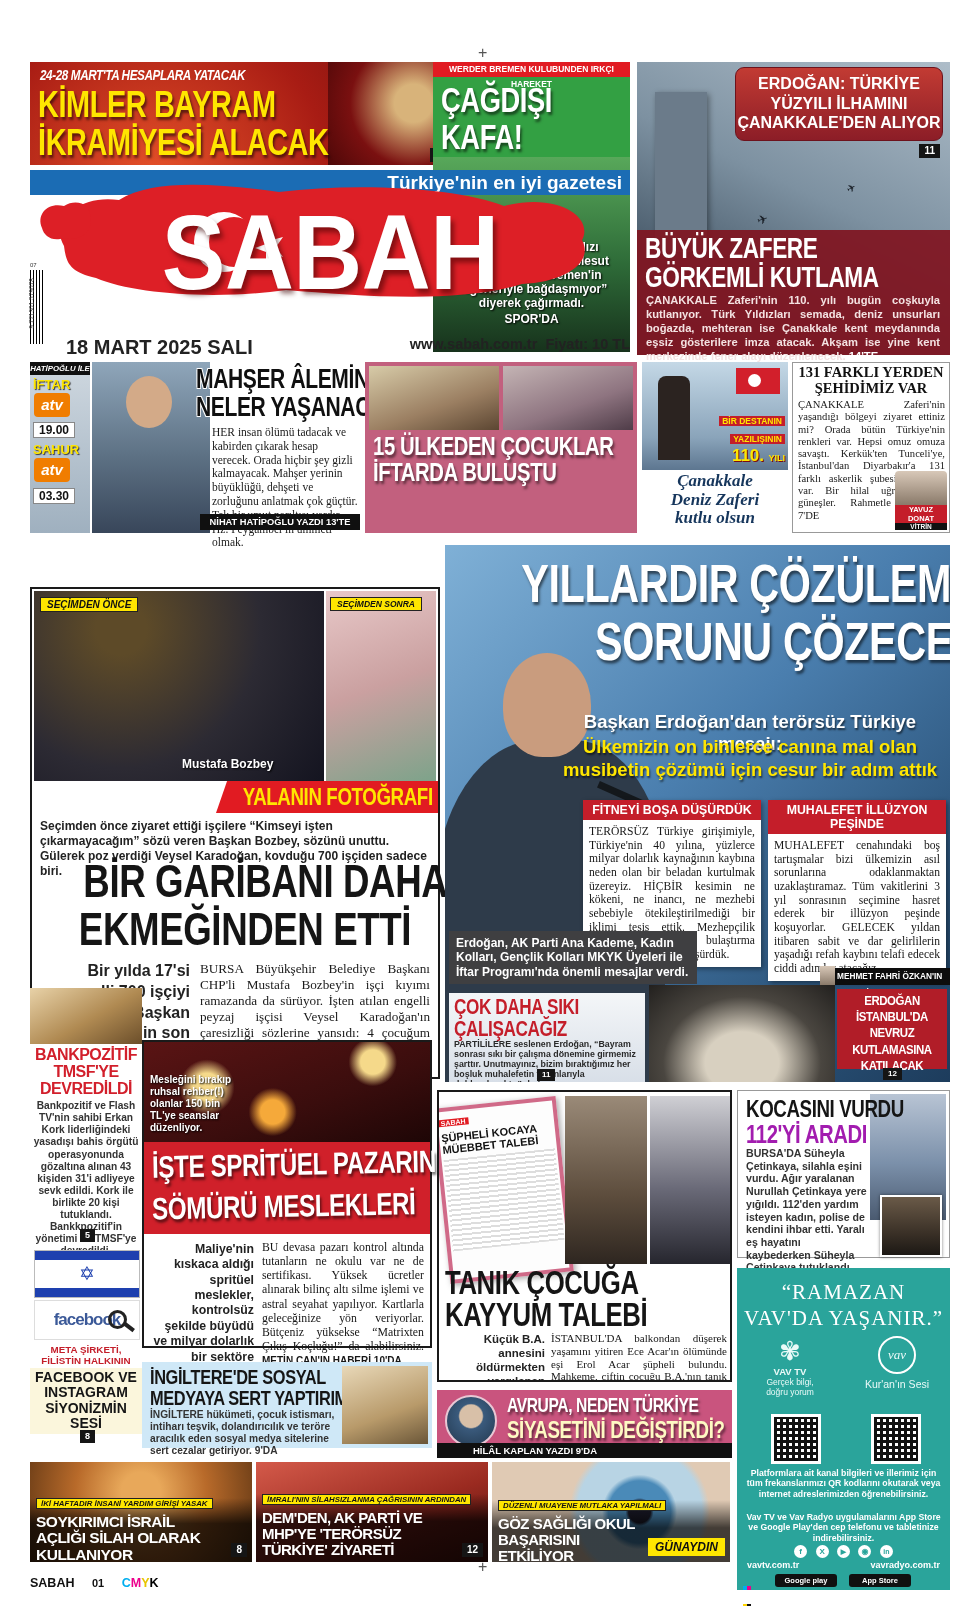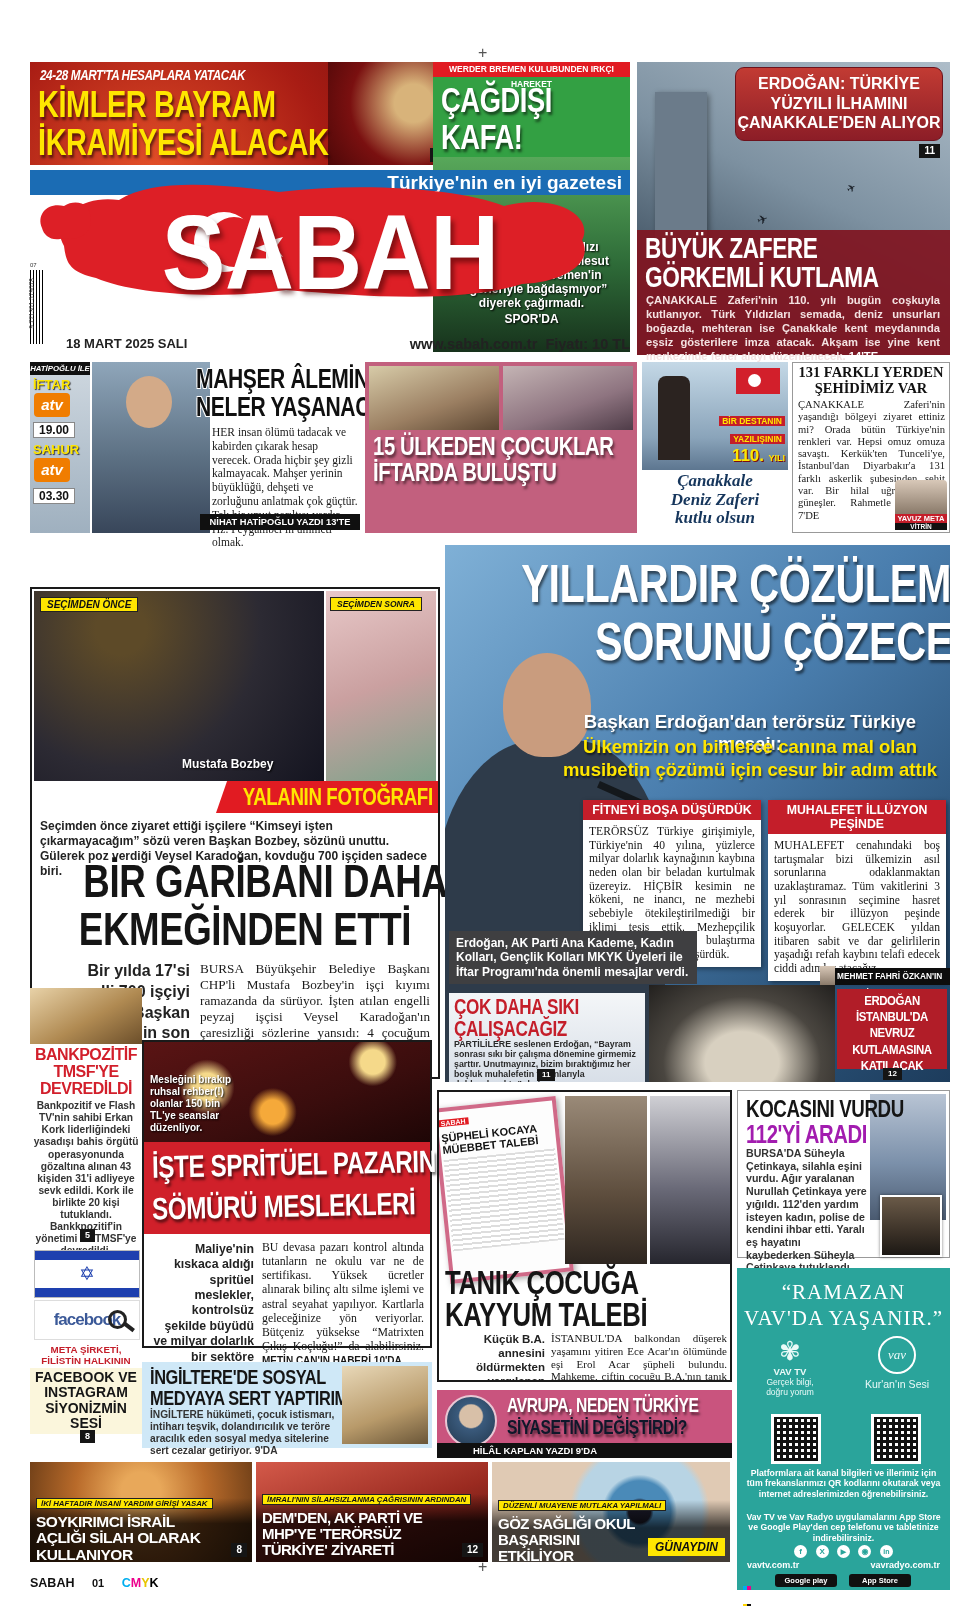--- a/index.html
+++ b/index.html
@@ -96,21 +96,21 @@
   <div class="abs" style="left:30px;top:170px;width:600px;height:186px;">
     <div class="abs" style="left:0;top:0;width:100%;height:25px;background:#1b6cb4;color:#fff;font-size:19px;font-weight:bold;text-align:right;padding-right:8px;box-sizing:border-box;line-height:25px;">Türkiye'nin en iyi gazetesi</div>
     <svg class="abs" style="left:4px;top:6px;" width="592" height="158" viewBox="0 0 592 158">
       <path d="M30,70 C15,45 45,18 85,24 C120,2 185,8 245,16 C325,6 425,12 470,30 C525,16 560,42 548,64 C560,86 532,106 488,108 C425,128 325,120 252,114 C180,124 100,118 62,102 C35,96 32,86 30,70 Z" fill="#dd1f26"></path>
       <path d="M8,52 C2,38 14,26 30,30 C42,22 58,28 56,42 C60,56 44,66 30,62 C18,66 10,60 8,52 Z" fill="#dd1f26"></path>
       <circle cx="190" cy="66" r="30" fill="#fff"></circle>
       <circle cx="200" cy="66" r="25" fill="#dd1f26"></circle>
       <path d="M232,54 l6,10 11,-3 -7,10 7,10 -11,-3 -6,10 0,-12 -11,-4 11,-4 Z" fill="#fff"></path>
     </svg>
     <div class="abs" style="left:0;top:22px;width:100%;text-align:center;color:#fff;font-size:106px;font-weight:bold;letter-spacing:-3px;text-shadow:4px 5px 6px rgba(60,0,0,.55);"><span class="cxc" style="transform:scaleX(.9);">SABAH</span></div>
-    <div class="abs" style="left:36px;top:166px;font-size:13px;font-weight:bold;color:#222;">18 MART 2025 SALI</div>
+    <div class="abs" style="left:36px;top:166px;font-size:20px;font-weight:bold;color:#222;">18 MART 2025 SALI</div>
     <div class="abs" style="right:0;top:166px;font-size:14.5px;font-weight:bold;color:#222;">
       <span>www.sabah.com.tr</span>&nbsp;
       <span>Fiyatı: 10 TL</span>
     </div>
     <div class="abs" style="left:0;top:92px;font-size:6px;color:#333;">07</div>
     <div class="abs barcode" style="left:0;top:100px;width:15px;height:74px;"></div>
     <div class="abs" style="left:-24px;top:130px;font-size:6.5px;color:#333;transform:rotate(-90deg);white-space:nowrap;">9 771301 579078</div>
   </div>
 
   <div class="abs" style="left:30px;top:362px;width:60px;height:171px;background:linear-gradient(180deg,#cfd8e0,#9fb0bf);">
@@ -155,21 +155,21 @@
     <div class="abs ser" style="left:0;top:110px;width:146px;text-align:center;font-size:17px;font-weight:bold;font-style:italic;color:#16365c;line-height:1.1;">
       <span>Çanakkale</span><br>
       <span>Deniz Zaferi</span><br>
       <span>kutlu olsun</span>
     </div>
     <div class="abs" style="left:150px;top:0;width:158px;height:171px;border:1px solid #999;box-sizing:border-box;">
       <div class="abs ser" style="left:4px;top:2px;width:148px;text-align:center;font-size:14.5px;font-weight:bold;color:#111;line-height:1.1;">131 FARKLI YERDEN ŞEHİDİMİZ VAR</div>
       <div class="abs ser just" style="left:5px;top:36px;width:147px;font-size:10.6px;line-height:1.16;color:#1a1a1a;">ÇANAKKALE Zaferi'nin yaşandığı bölgeyi ziyaret ettiniz mi? Orada bütün Türkiye'nin renkleri var. Hepsi omuz omuza savaştı. Kerkük'ten Tunceli'ye, İstanbul'dan Diyarbakır'a 131 farklı askerlik şubesinden şehit var. Bir hilal uğruna batan güneşler. Rahmetle anıyoruz. 7'DE</div>
       <div class="abs" style="right:2px;bottom:2px;width:52px;">
         <div class="ph-author" style="width:52px;height:34px;border-radius:4px 4px 0 0;"></div>
-        <div style="background:#c41e2a;color:#fff;font-size:7.5px;font-weight:bold;text-align:center;">YAVUZ META</div>
+        <div style="background:#c41e2a;color:#fff;font-size:7.5px;font-weight:bold;text-align:center;">YAVUZ DONAT</div>
         <div style="background:#111;color:#fff;font-size:6.5px;font-weight:bold;text-align:center;">VİTRİN</div>
       </div>
     </div>
   </div>
 
   <div class="abs" style="left:30px;top:545px;width:410px;height:492px;border:2px solid #1a1a1a;box-sizing:border-box;background:#fff;margin-top:42px;">
     <div class="abs ph-night" style="left:2px;top:2px;width:290px;height:190px;"></div>
     <div class="abs ph-selfie" style="left:294px;top:2px;width:110px;height:190px;"></div>
     <div class="abs chip" style="left:8px;top:8px;">SEÇİMDEN ÖNCE</div>
     <div class="abs chip" style="left:298px;top:8px;font-size:8.5px;">SEÇİMDEN SONRA</div>
@@ -270,21 +270,21 @@
     <div class="abs ph-woman" style="left:211px;top:4px;width:80px;height:168px;"></div>
     <div class="abs" style="left:6px;top:172px;color:#151515;font-size:33px;"><span class="cx">TANIK ÇOCUĞA</span></div>
     <div class="abs" style="left:6px;top:204px;color:#151515;font-size:33px;"><span class="cx">KAYYUM TALEBİ</span></div>
     <div class="abs" style="left:6px;top:240px;width:100px;text-align:right;font-size:11.5px;font-weight:bold;color:#222;line-height:1.22;">Küçük B.A. annesini öldürmekten yargılanan babasının davasında tanıklık yapacak</div>
     <div class="abs ser just" style="left:112px;top:240px;width:176px;font-size:11px;line-height:1.16;color:#161616;">İSTANBUL'DA balkondan düşerek yaşamını yitiren Ece Acar'ın ölümünde eşi Erol Acar şüpheli bulundu. Mahkeme, çiftin çocuğu B.A.'nın tanık olarak dinlenmesine ve çocuğa “temsil kayyumu” atanmasına karar verdi. 3'TE</div>
   </div>
 
   <div class="abs" style="left:437px;top:1390px;width:295px;height:68px;background:#c9547e;">
     <div class="abs ph-hilal" style="left:8px;top:5px;width:48px;height:48px;border-radius:50%;border:2px solid #e9c7d4;"></div>
     <div class="abs" style="left:70px;top:4px;color:#fff;font-size:20px;"><span class="cx sh">AVRUPA, NEDEN TÜRKİYE</span></div>
-    <div class="abs" style="left:70px;top:26px;color:#0f172a;font-size:20px;"><span class="cx sh">SİYASETİNİ DEĞİŞTİRDİ?</span></div>
+    <div class="abs" style="left:70px;top:26px;color:#fef9c3;font-size:24px;"><span class="cx sh">SİYASETİNİ DEĞİŞTİRDİ?</span></div>
     <div class="abs" style="left:0;bottom:0;width:100%;height:15px;background:#101010;color:#fff;font-size:9.5px;font-weight:bold;line-height:15px;padding-left:36px;box-sizing:border-box;">HİLÂL KAPLAN YAZDI 9'DA</div>
   </div>
 
   <div class="abs" style="left:737px;top:1090px;width:213px;height:168px;border:1px solid #999;box-sizing:border-box;background:#fff;">
     <div class="abs ph-denim" style="left:132px;top:3px;width:76px;height:126px;"></div>
     <div class="abs ph-beard" style="left:142px;top:104px;width:58px;height:58px;border:2px solid #fff;box-shadow:0 0 3px rgba(0,0,0,.5);"></div>
     <div class="abs" style="left:8px;top:4px;color:#151515;font-size:24px;"><span class="cx">KOCASINI VURDU</span></div>
     <div class="abs" style="left:8px;top:28px;color:#a21caf;font-size:26px;"><span class="cx">112'Yİ ARADI</span></div>
     <div class="abs" style="left:8px;top:56px;width:122px;color:#333;font-size:10.6px;font-weight:bold;line-height:1.2;">BURSA'DA Süheyla Çetinkaya, silahla eşini vurdu. Ağır yaralanan Nurullah Çetinkaya yere yığıldı. 112'den yardım isteyen kadın, polise de kendini ihbar etti. Yaralı eş hayatını kaybederken Süheyla Çetinkaya tutuklandı. 3'TE</div>
   </div>

